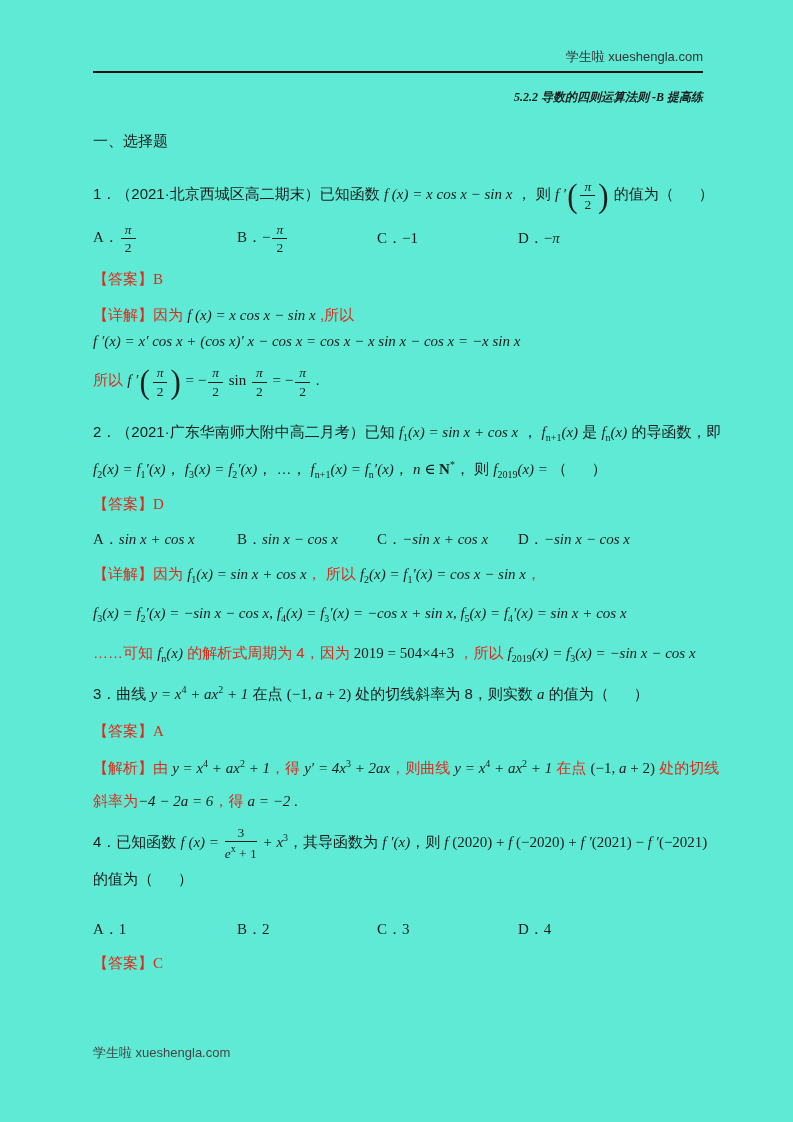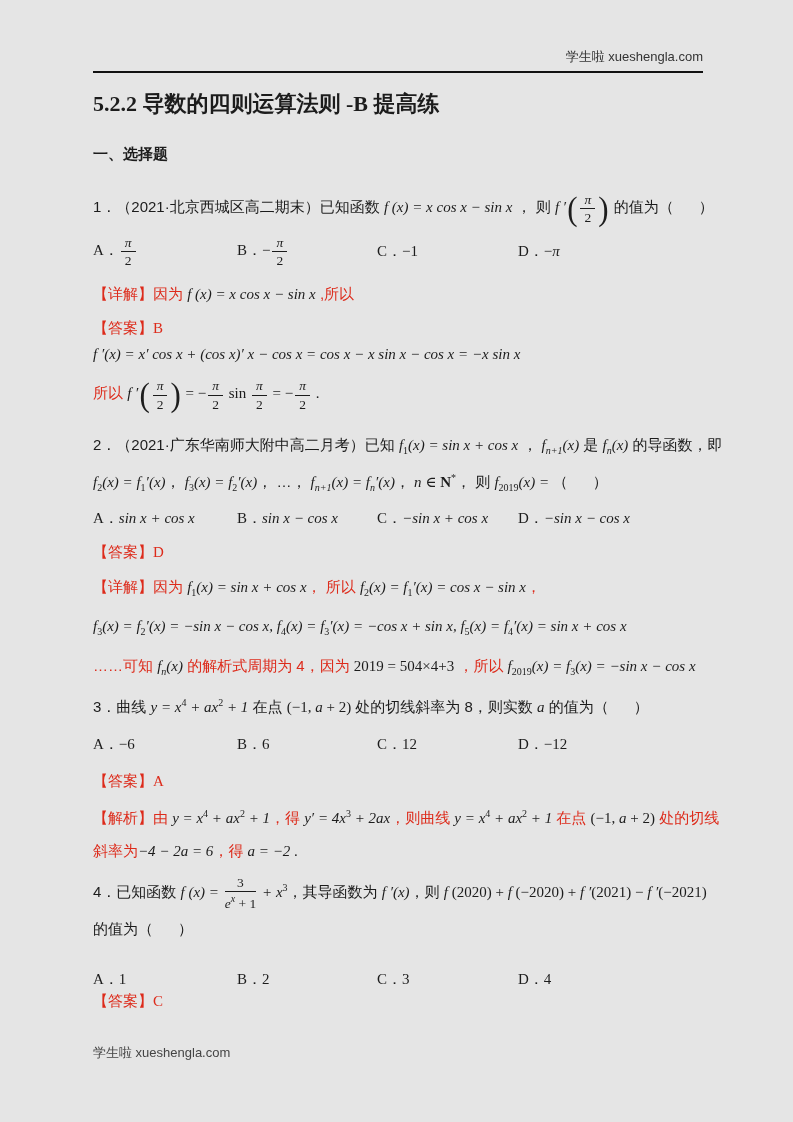--- a/index.html
+++ b/index.html
@@ -1,36 +1,36 @@
 <!DOCTYPE html>
 <html style="--accent-red: #dd2b1b;"><head>
 <meta charset="utf-8">
 <style>
   :root { --accent-red:#dd2b1b; --ink:#1c1c1c; }
   html,body{margin:0;padding:0;background:#fff;}
-  .page{position:relative;width:793px;height:1122px;background:#e5e5e5;color:var(--ink);
+  .page{position:relative;width:793px;height:1122px;background:#5eead4;color:var(--ink);
         font-size:15px;overflow:hidden;}
   .content{padding:48px 90px 0 93px;}
   .site-header{text-align:right;font-family:"Liberation Sans","DejaVu Sans",sans-serif;
         font-size:13px;color:#333;}
   .rule{border-bottom:2px solid #111;margin-top:5px;}
-  .title{font-family:"Liberation Serif","DejaVu Serif",serif;font-weight:bold;font-size:22px;
-        text-align:left;margin:16px 0 0 0;}
-  .section{font-family:"Liberation Serif","DejaVu Serif",serif;font-weight:bold;font-size:15px;
+  .title{font-family:"Liberation Serif","DejaVu Serif",serif;font-weight:bold;font-size:12px;
+        text-align:right;margin:16px 0 0 0;font-style:italic;}
+  .section{font-family:"Liberation Serif","DejaVu Serif",serif;font-weight:normal;font-size:15px;
         margin-top:26px;}
   .row{margin-top:14px;white-space:nowrap;min-height:18px;}
   .seg-cn{font-family:Liberation Sans, sans-serif;white-space:pre;}
   .seg-m{font-family:"Liberation Serif","DejaVu Serif",serif;font-style:italic;white-space:pre;}
   .seg-r{font-family:"Liberation Serif","DejaVu Serif",serif;white-space:pre;}
   .seg-b{font-family:"Liberation Serif","DejaVu Serif",serif;font-weight:bold;white-space:pre;}
   .seg-sup{font-family:"Liberation Serif","DejaVu Serif",serif;font-size:10px;
         vertical-align:6px;white-space:pre;}
   .seg-sub{font-family:"Liberation Serif","DejaVu Serif",serif;font-size:10px;
         vertical-align:-4px;white-space:pre;}
-  .it{font-style:italic;}
+  .it{}
   .red{color:var(--accent-red);}
   .frac{display:inline-block;vertical-align:middle;text-align:center;line-height:1.12;
         font-size:13.5px;margin:0 2px;font-family:"Liberation Serif","DejaVu Serif",serif;}
   .frac .num{display:block;padding:0 4px 1px 4px;border-bottom:1px solid currentColor;}
   .frac .den{display:block;padding-top:1px;}
   .seg-bigp{font-family:"Liberation Serif","DejaVu Serif",serif;font-size:31px;font-weight:300;
         display:inline-block;vertical-align:middle;line-height:0;transform:scaleY(1.1);
         margin:0 1px;}
   .options{display:grid;grid-template-columns:144px 140px 141px auto;align-items:center;}
   .opt{white-space:pre;}
@@ -51,55 +51,49 @@
 
     <div class="section">一、选择题</div>
 
     <div class="row" style="margin-top:28px"><span class="seg-cn">1．（2021·北京西城区高二期末）已知函数 </span><span class="seg-m">f (x) = x cos x − sin x</span><span class="seg-cn"> ， 则 </span><span class="seg-m">f ′</span><span class="seg-bigp">(</span><span class="frac"><span class="num"><span class="seg-m">π</span></span><span class="den"><span class="seg-r">2</span></span></span><span class="seg-bigp">)</span><span class="seg-cn"> 的值为（      ）</span></div>
     <div class="row options" style="margin-top:10px">
         <span class="opt"><span class="opt-label">A．</span><span class="frac"><span class="num"><span class="seg-m">π</span></span><span class="den"><span class="seg-r">2</span></span></span></span>
         <span class="opt"><span class="opt-label">B．</span><span class="seg-r">−</span><span class="frac"><span class="num"><span class="seg-m">π</span></span><span class="den"><span class="seg-r">2</span></span></span></span>
         <span class="opt"><span class="opt-label">C．</span><span class="seg-r">−1</span></span>
         <span class="opt"><span class="opt-label">D．</span><span class="seg-r">−</span><span class="seg-m">π</span></span>
       </div>
+    <div class="row" style="margin-top:15px"><span class="seg-cn red">【答案】</span><span class="seg-r red">B</span></div>
     <div class="row" style="margin-top:17px"><span class="seg-cn red">【详解】因为 </span><span class="seg-m">f (x) = x cos x − sin x</span><span class="seg-cn red"> ,所以</span></div>
-    <div class="row" style="margin-top:15px"><span class="seg-cn red">【答案】</span><span class="seg-r red">B</span></div>
     <div class="row" style="margin-top:8px"><span class="seg-m">f ′(x) = x′ cos x + (cos x)′ x − cos x = cos x − x sin x − cos x = −x sin x</span></div>
     <div class="row" style="margin-top:14px"><span class="seg-cn red">所以 </span><span class="seg-m">f ′</span><span class="seg-bigp">(</span><span class="frac"><span class="num"><span class="seg-m">π</span></span><span class="den"><span class="seg-r">2</span></span></span><span class="seg-bigp">)</span><span class="seg-r"> = −</span><span class="frac"><span class="num"><span class="seg-m">π</span></span><span class="den"><span class="seg-r">2</span></span></span><span class="seg-r"> sin </span><span class="frac"><span class="num"><span class="seg-m">π</span></span><span class="den"><span class="seg-r">2</span></span></span><span class="seg-r"> = −</span><span class="frac"><span class="num"><span class="seg-m">π</span></span><span class="den"><span class="seg-r">2</span></span></span><span class="seg-r"> .</span></div>
 
     <div class="row" style="margin-top:24px"><span class="seg-cn">2．（2021·广东华南师大附中高二月考）已知 </span><span class="seg-m">f</span><span class="seg-sub">1</span><span class="seg-m">(x) = sin x + cos x</span><span class="seg-cn"> ， </span><span class="seg-m">f</span><span class="seg-sub it">n+1</span><span class="seg-m">(x)</span><span class="seg-cn"> 是 </span><span class="seg-m">f</span><span class="seg-sub it">n</span><span class="seg-m">(x)</span><span class="seg-cn"> 的导函数，即</span></div>
     <div class="row" style="margin-top:16px"><span class="seg-m">f</span><span class="seg-sub">2</span><span class="seg-m">(x) = f</span><span class="seg-sub">1</span><span class="seg-m">′(x)</span><span class="seg-cn">， </span><span class="seg-m">f</span><span class="seg-sub">3</span><span class="seg-m">(x) = f</span><span class="seg-sub">2</span><span class="seg-m">′(x)</span><span class="seg-cn">， …， </span><span class="seg-m">f</span><span class="seg-sub it">n+1</span><span class="seg-m">(x) = f</span><span class="seg-sub it">n</span><span class="seg-m">′(x)</span><span class="seg-cn">， </span><span class="seg-m">n ∈ </span><span class="seg-b">N</span><span class="seg-sup">*</span><span class="seg-cn">， 则 </span><span class="seg-m">f</span><span class="seg-sub">2019</span><span class="seg-m">(x) = </span><span class="seg-cn">（      ）</span></div>
+    <div class="row" style="margin-top:15px"><span class="seg-cn red">【答案】</span><span class="seg-r red">D</span></div>
     <div class="row options" style="margin-top:16px">
         <span class="opt"><span class="opt-label">A．</span><span class="seg-m">sin x + cos x</span></span>
         <span class="opt"><span class="opt-label">B．</span><span class="seg-m">sin x − cos x</span></span>
         <span class="opt"><span class="opt-label">C．</span><span class="seg-m">−sin x + cos x</span></span>
         <span class="opt"><span class="opt-label">D．</span><span class="seg-m">−sin x − cos x</span></span>
       </div>
-    <div class="row" style="margin-top:15px"><span class="seg-cn red">【答案】</span><span class="seg-r red">D</span></div>
     <div class="row" style="margin-top:16px"><span class="seg-cn red">【详解】因为 </span><span class="seg-m">f</span><span class="seg-sub">1</span><span class="seg-m">(x) = sin x + cos x</span><span class="seg-cn red">， 所以 </span><span class="seg-m">f</span><span class="seg-sub">2</span><span class="seg-m">(x) = f</span><span class="seg-sub">1</span><span class="seg-m">′(x) = cos x − sin x</span><span class="seg-cn red">，</span></div>
     <div class="row" style="margin-top:20px"><span class="seg-m">f</span><span class="seg-sub">3</span><span class="seg-m">(x) = f</span><span class="seg-sub">2</span><span class="seg-m">′(x) = −sin x − cos x, f</span><span class="seg-sub">4</span><span class="seg-m">(x) = f</span><span class="seg-sub">3</span><span class="seg-m">′(x) = −cos x + sin x, f</span><span class="seg-sub">5</span><span class="seg-m">(x) = f</span><span class="seg-sub">4</span><span class="seg-m">′(x) = sin x + cos x</span></div>
     <div class="row" style="margin-top:20px"><span class="seg-cn red">……可知 </span><span class="seg-m">f</span><span class="seg-sub it">n</span><span class="seg-m">(x)</span><span class="seg-cn red"> 的解析式周期为 4，因为 </span><span class="seg-r">2019 = 504×4+3</span><span class="seg-cn red"> ，所以 </span><span class="seg-m">f</span><span class="seg-sub">2019</span><span class="seg-m">(x) = f</span><span class="seg-sub">3</span><span class="seg-m">(x) = −sin x − cos x</span></div>
 
     <div class="row" style="margin-top:20px"><span class="seg-cn">3．曲线 </span><span class="seg-m">y = x</span><span class="seg-sup">4</span><span class="seg-m"> + ax</span><span class="seg-sup">2</span><span class="seg-m"> + 1</span><span class="seg-cn"> 在点 </span><span class="seg-r">(−1, </span><span class="seg-m">a</span><span class="seg-r"> + 2)</span><span class="seg-cn"> 处的切线斜率为 8，则实数 </span><span class="seg-m">a</span><span class="seg-cn"> 的值为（      ）</span></div>
-    <div class="row options" style="margin-top:18px">
-        <span class="opt"><span class="opt-label">A．</span><span class="seg-r">−6</span></span>
-        <span class="opt"><span class="opt-label">B．</span><span class="seg-r">6</span></span>
-        <span class="opt"><span class="opt-label">C．</span><span class="seg-r">12</span></span>
-        <span class="opt"><span class="opt-label">D．</span><span class="seg-r">−12</span></span>
-      </div>
     <div class="row" style="margin-top:18px"><span class="seg-cn red">【答案】</span><span class="seg-r red">A</span></div>
     <div class="row" style="margin-top:17px"><span class="seg-cn red">【解析】由 </span><span class="seg-m">y = x</span><span class="seg-sup">4</span><span class="seg-m"> + ax</span><span class="seg-sup">2</span><span class="seg-m"> + 1</span><span class="seg-cn red">，得 </span><span class="seg-m">y′ = 4x</span><span class="seg-sup">3</span><span class="seg-m"> + 2ax</span><span class="seg-cn red">，则曲线 </span><span class="seg-m">y = x</span><span class="seg-sup">4</span><span class="seg-m"> + ax</span><span class="seg-sup">2</span><span class="seg-m"> + 1</span><span class="seg-cn red"> 在点 </span><span class="seg-r">(−1, </span><span class="seg-m">a</span><span class="seg-r"> + 2)</span><span class="seg-cn red"> 处的切线</span></div>
     <div class="row" style="margin-top:14px"><span class="seg-cn red">斜率为</span><span class="seg-m">−4 − 2a = 6</span><span class="seg-cn red">，得 </span><span class="seg-m">a = −2</span><span class="seg-r"> .</span></div>
 
     <div class="row" style="margin-top:14px"><span class="seg-cn">4．已知函数 </span><span class="seg-m">f (x) = </span><span class="frac"><span class="num"><span class="seg-r">3</span></span><span class="den"><span class="seg-m">e</span><span class="seg-sup it">x</span><span class="seg-r"> + 1</span></span></span><span class="seg-m"> + x</span><span class="seg-sup">3</span><span class="seg-cn">，其导函数为 </span><span class="seg-m">f ′(x)</span><span class="seg-cn">，则 </span><span class="seg-m">f </span><span class="seg-r">(2020) + </span><span class="seg-m">f </span><span class="seg-r">(−2020) + </span><span class="seg-m">f ′</span><span class="seg-r">(2021) − </span><span class="seg-m">f ′</span><span class="seg-r">(−2021)</span></div>
     <div class="row" style="margin-top:9px"><span class="seg-cn">的值为（      ）</span></div>
     <div class="row options" style="margin-top:31px">
         <span class="opt"><span class="opt-label">A．</span><span class="seg-r">1</span></span>
         <span class="opt"><span class="opt-label">B．</span><span class="seg-r">2</span></span>
         <span class="opt"><span class="opt-label">C．</span><span class="seg-r">3</span></span>
         <span class="opt"><span class="opt-label">D．</span><span class="seg-r">4</span></span>
       </div>
-    <div class="row" style="margin-top:3px"><span class="seg-cn red">【答案】</span><span class="seg-r red">C</span></div>
+    <div class="row" style="margin-top:15px"><span class="seg-cn red">【答案】</span><span class="seg-r red">C</span></div>
 
   </div>
 
   <div class="site-footer">学生啦 xueshengla.com</div>
 </div>
 
 </body></html>

